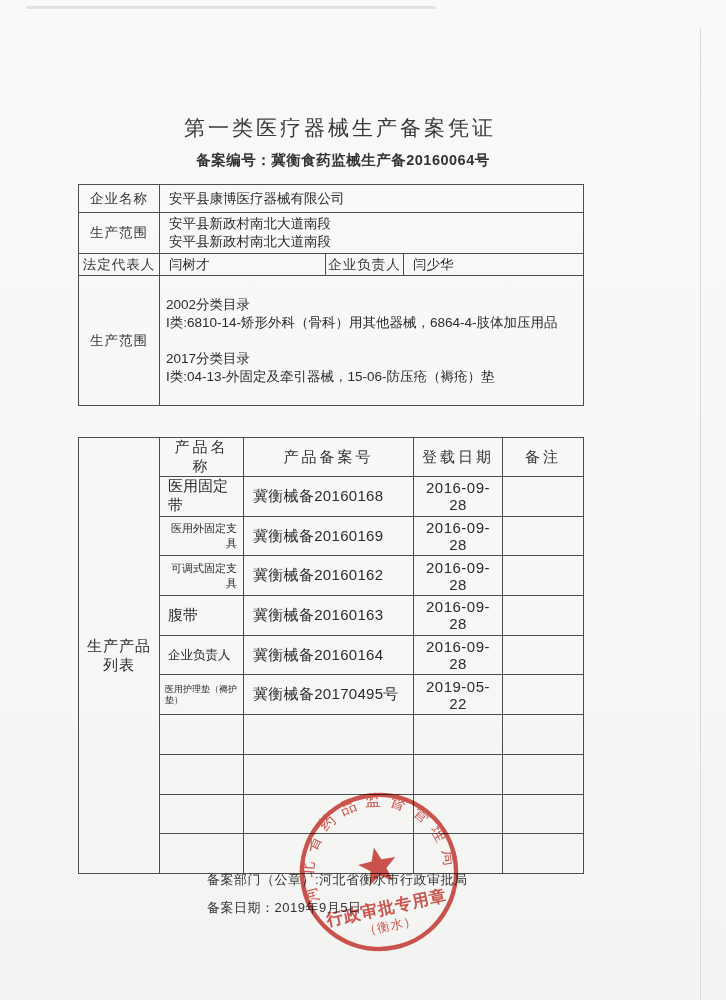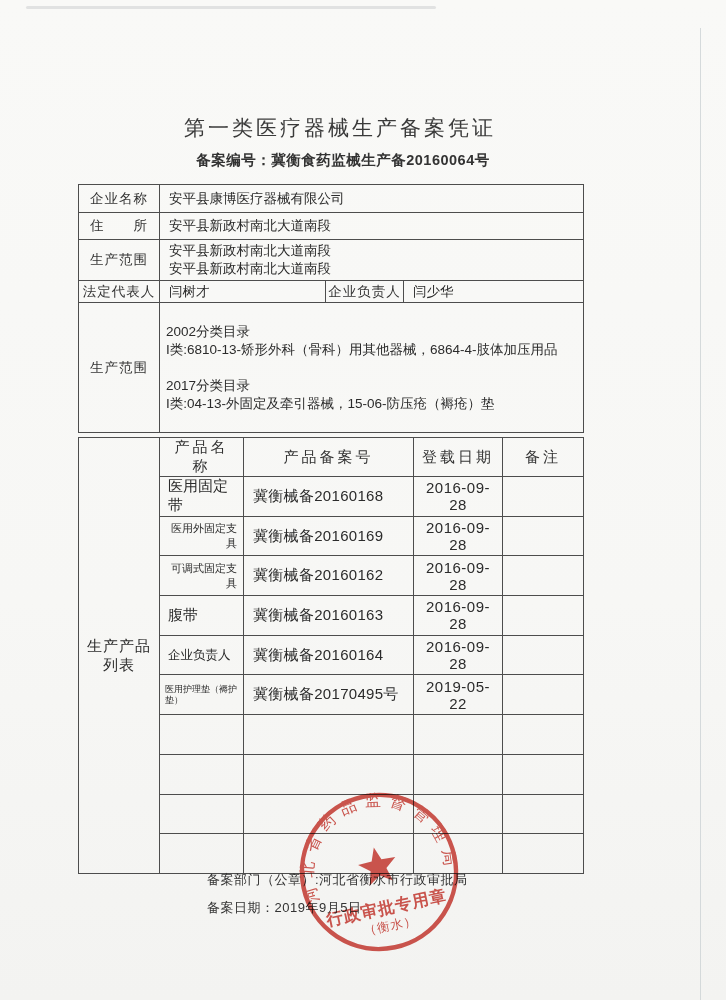--- a/index.html
+++ b/index.html
@@ -88,42 +88,38 @@
         <col style="width:81px">
         <col style="width:166px">
         <col style="width:78px">
         <col style="width:180px">
       </colgroup>
     <tbody>
         <tr style="height:28px">
       <td class="lbl">企业名称</td>
       <td class="val" colspan="3">安平县康博医疗器械有限公司</td>
     </tr>
-    <tr style="height:27px">
-      <td class="lbl">住　　所</td>
-      <td class="val" colspan="3">安平县新政村南北大道南段</td>
-    </tr>
     <tr style="height:40px">
       <td class="lbl">生产范围</td>
       <td class="val two-line" colspan="3">
         <div>安平县新政村南北大道南段</div>
         <div>安平县新政村南北大道南段</div>
       </td>
     </tr>
     <tr style="height:22px">
       <td class="lbl">法定代表人</td>
       <td class="val">闫树才</td>
       <td class="lbl">企业负责人</td>
       <td class="val">闫少华</td>
     </tr>
     <tr style="height:130px">
       <td class="lbl">生产范围</td>
       <td class="scope-cell" colspan="3">
         <div class="scope-line">2002分类目录</div>
-        <div class="scope-line">I类:6810-13-矫形外科（骨科）用其他器械，6864-4-肢体加压用品</div>
+        <div class="scope-line">I类:6810-14-矫形外科（骨科）用其他器械，6864-4-肢体加压用品</div>
         <div class="scope-line"></div>
         <div class="scope-line">2017分类目录</div>
         <div class="scope-line">I类:04-13-外固定及牵引器械，15-06-防压疮（褥疮）垫</div>
       </td>
     </tr>
   </tbody>
     </table>
 
   <table class="product-table">
     <colgroup>

